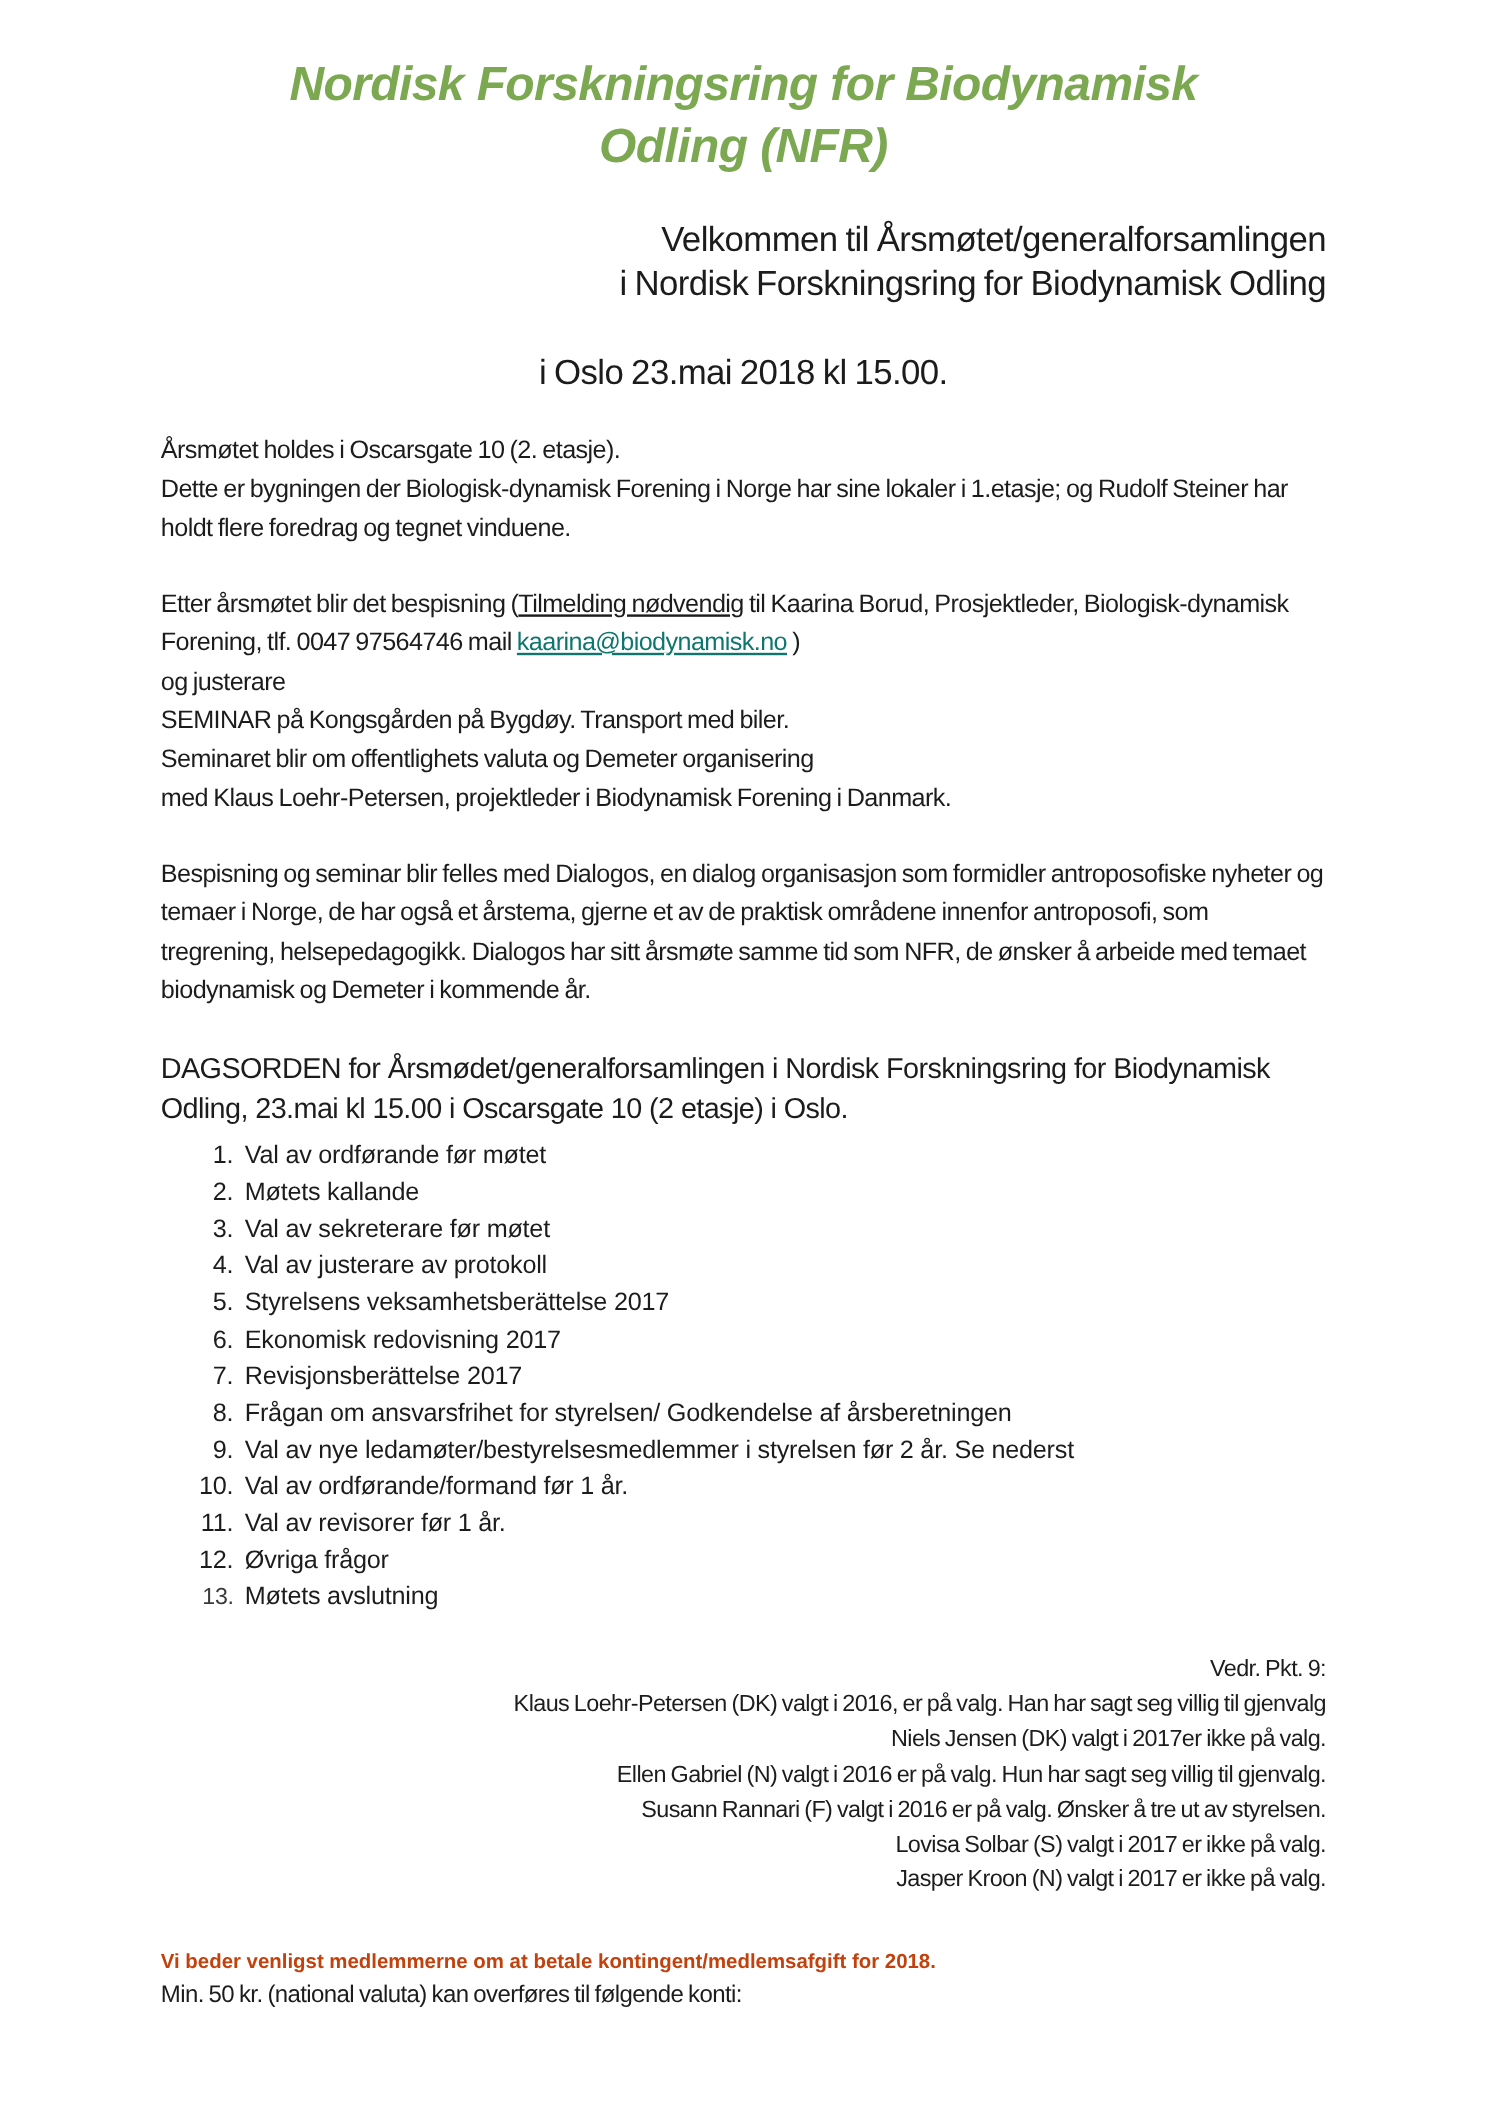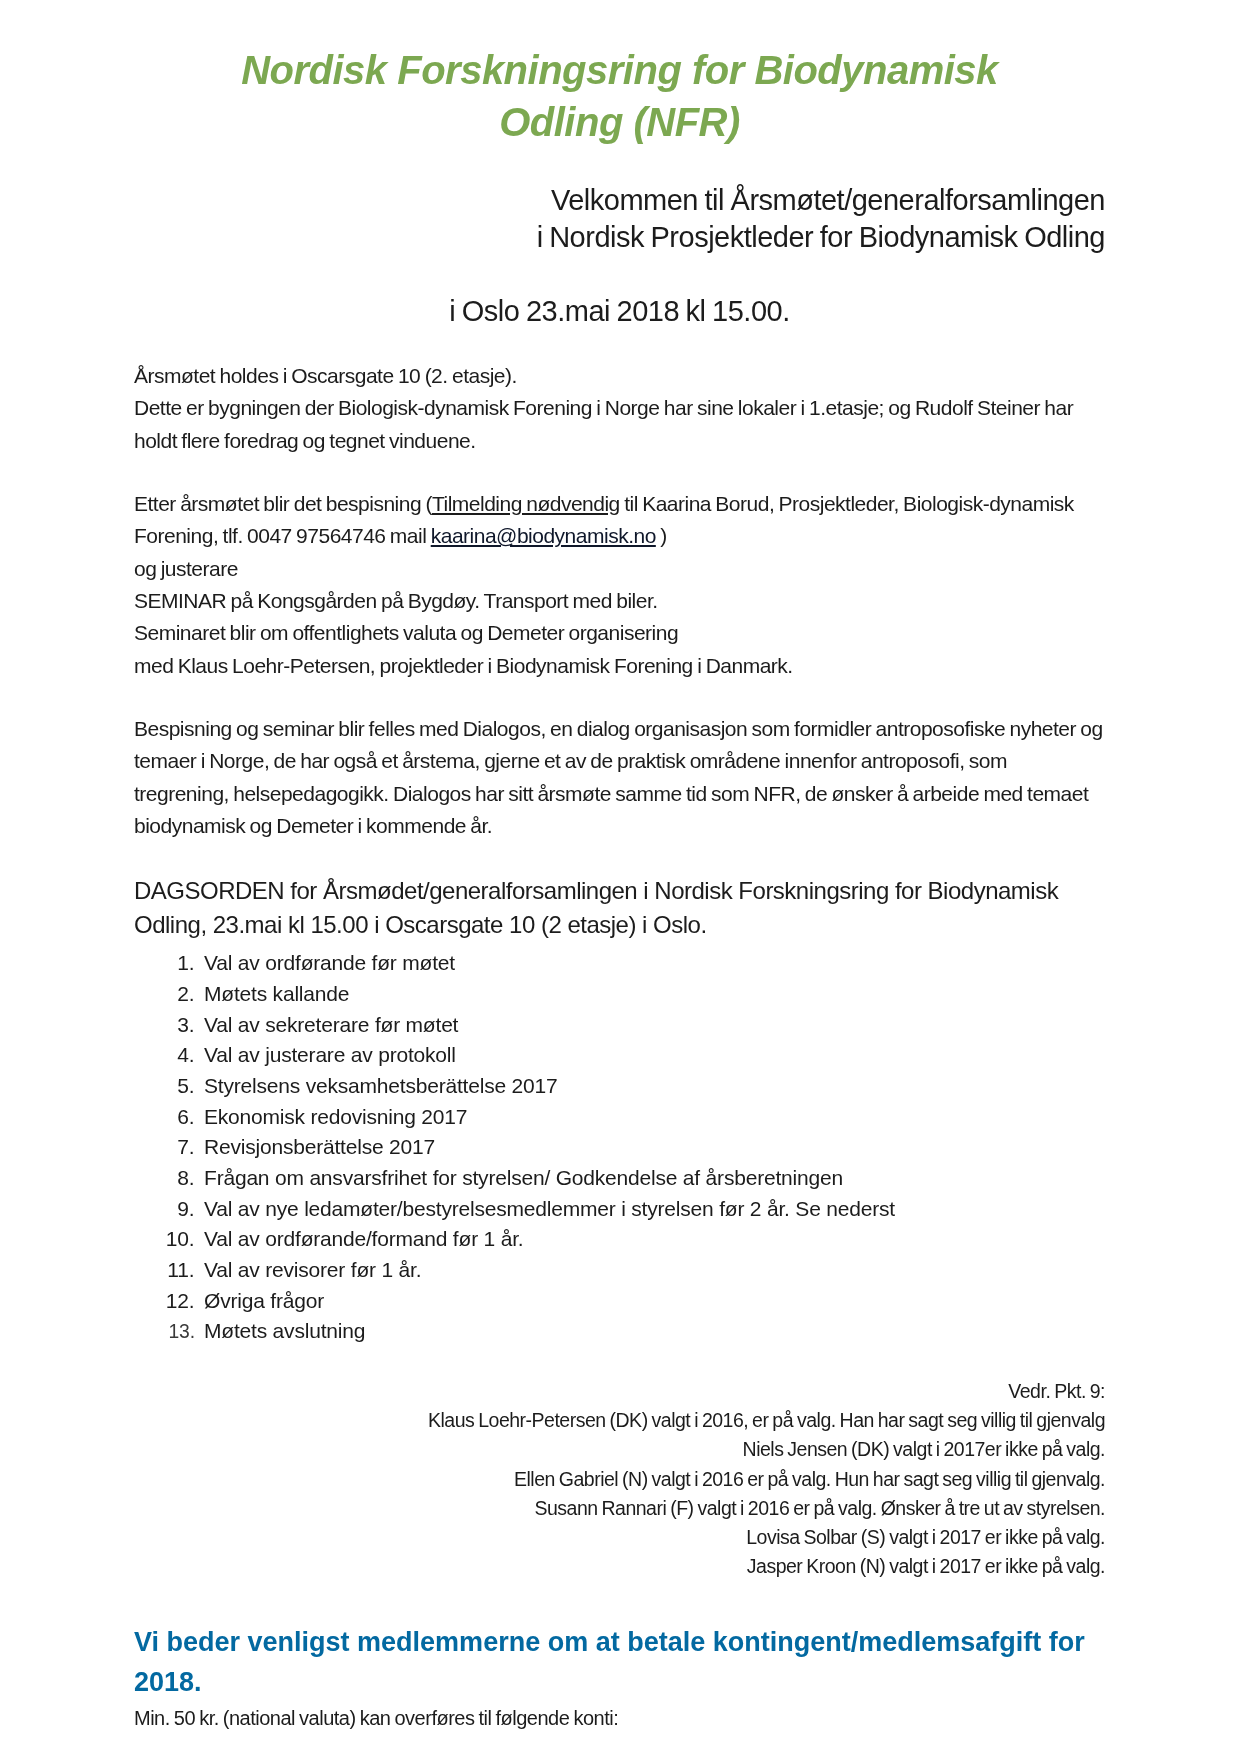--- a/index.html
+++ b/index.html
@@ -48,21 +48,21 @@
     line-height: 1.2;
     font-weight: normal;
   }
   .body-par {
     margin: 31px 0 0 0;
     font-size: 21px;
     line-height: 1.54;
   }
   .u { text-decoration: underline; }
   a.mail-link {
-    color: #0f172a;
+    color: #0f766e;
     text-decoration: underline;
     cursor: pointer;
   }
   .dagsorden {
     margin: 32px 0 0 0;
     font-size: 24px;
     line-height: 1.42;
     letter-spacing: -0.5px;
   }
   ol.agenda {
@@ -85,40 +85,40 @@
     font-size: 19.5px;
     line-height: 1.5;
   }
   .vedr-block p { margin: 0; text-align: right; }
   .payment {
     margin: 40px 0 0 0;
     font-size: 20px;
     line-height: 1.5;
   }
   .payment .alert {
-    color: #0369a1;
+    color: #c2410c;
     font-weight: bold;
     letter-spacing: 0;
-    font-size: 27px;
+    font-size: 17px;
   }
   .payment p { margin: 0; }
 </style>
 </head>
 <body>
 
 <div class="page">
 
   <h1 class="doc-title">
     <span>Nordisk Forskningsring for Biodynamisk</span><br>
     <span>Odling (NFR)</span>
   </h1>
 
   <p class="welcome narrow">
     <span>Velkommen til Årsmøtet/generalforsamlingen</span><br>
-    <span>i Nordisk Prosjektleder for Biodynamisk Odling</span>
+    <span>i Nordisk Forskningsring for Biodynamisk Odling</span>
   </p>
 
   <p class="date-line narrow">i Oslo 23.mai 2018 kl 15.00.</p>
 
   <p class="body-par narrow">
     <span>Årsmøtet holdes i Oscarsgate 10 (2. etasje).</span><br>
     <span>Dette er bygningen der Biologisk-dynamisk Forening i Norge har sine lokaler i 1.etasje; og Rudolf Steiner har holdt flere foredrag og tegnet vinduene.</span>
   </p>
 
   <p class="body-par narrow">

